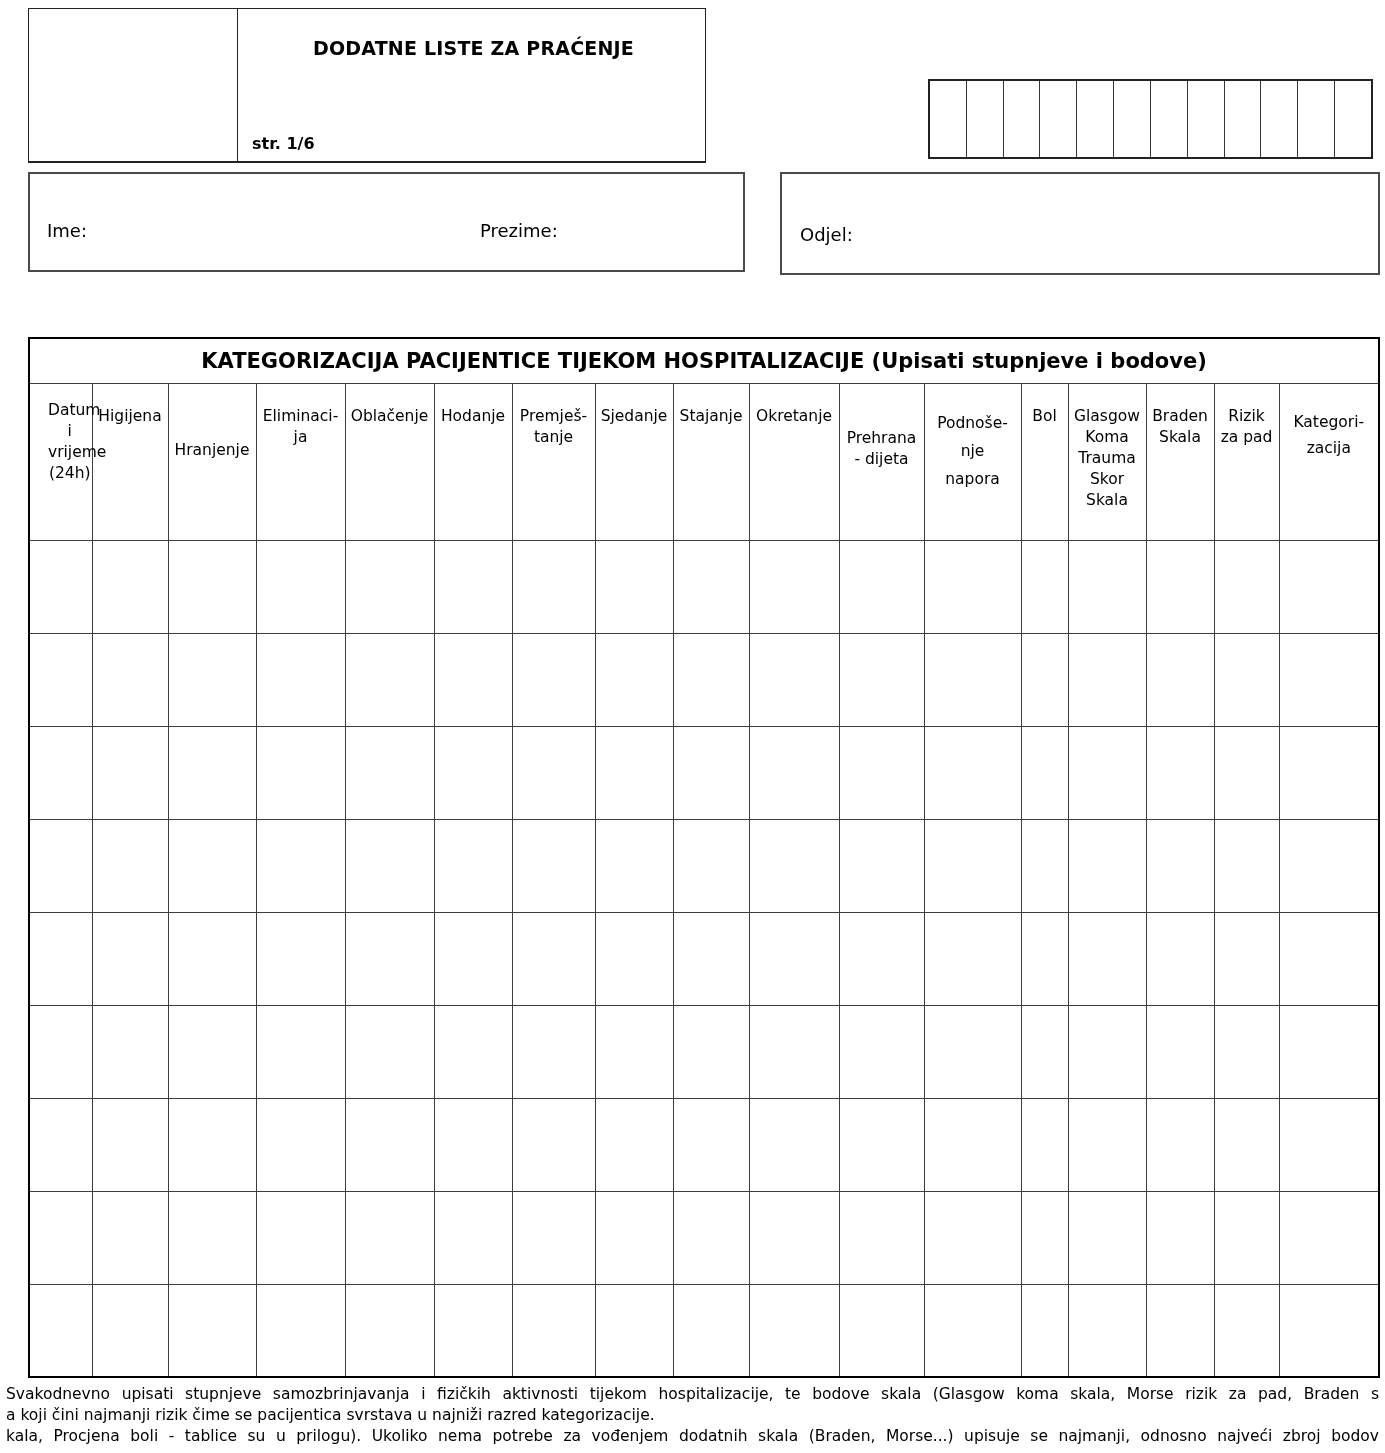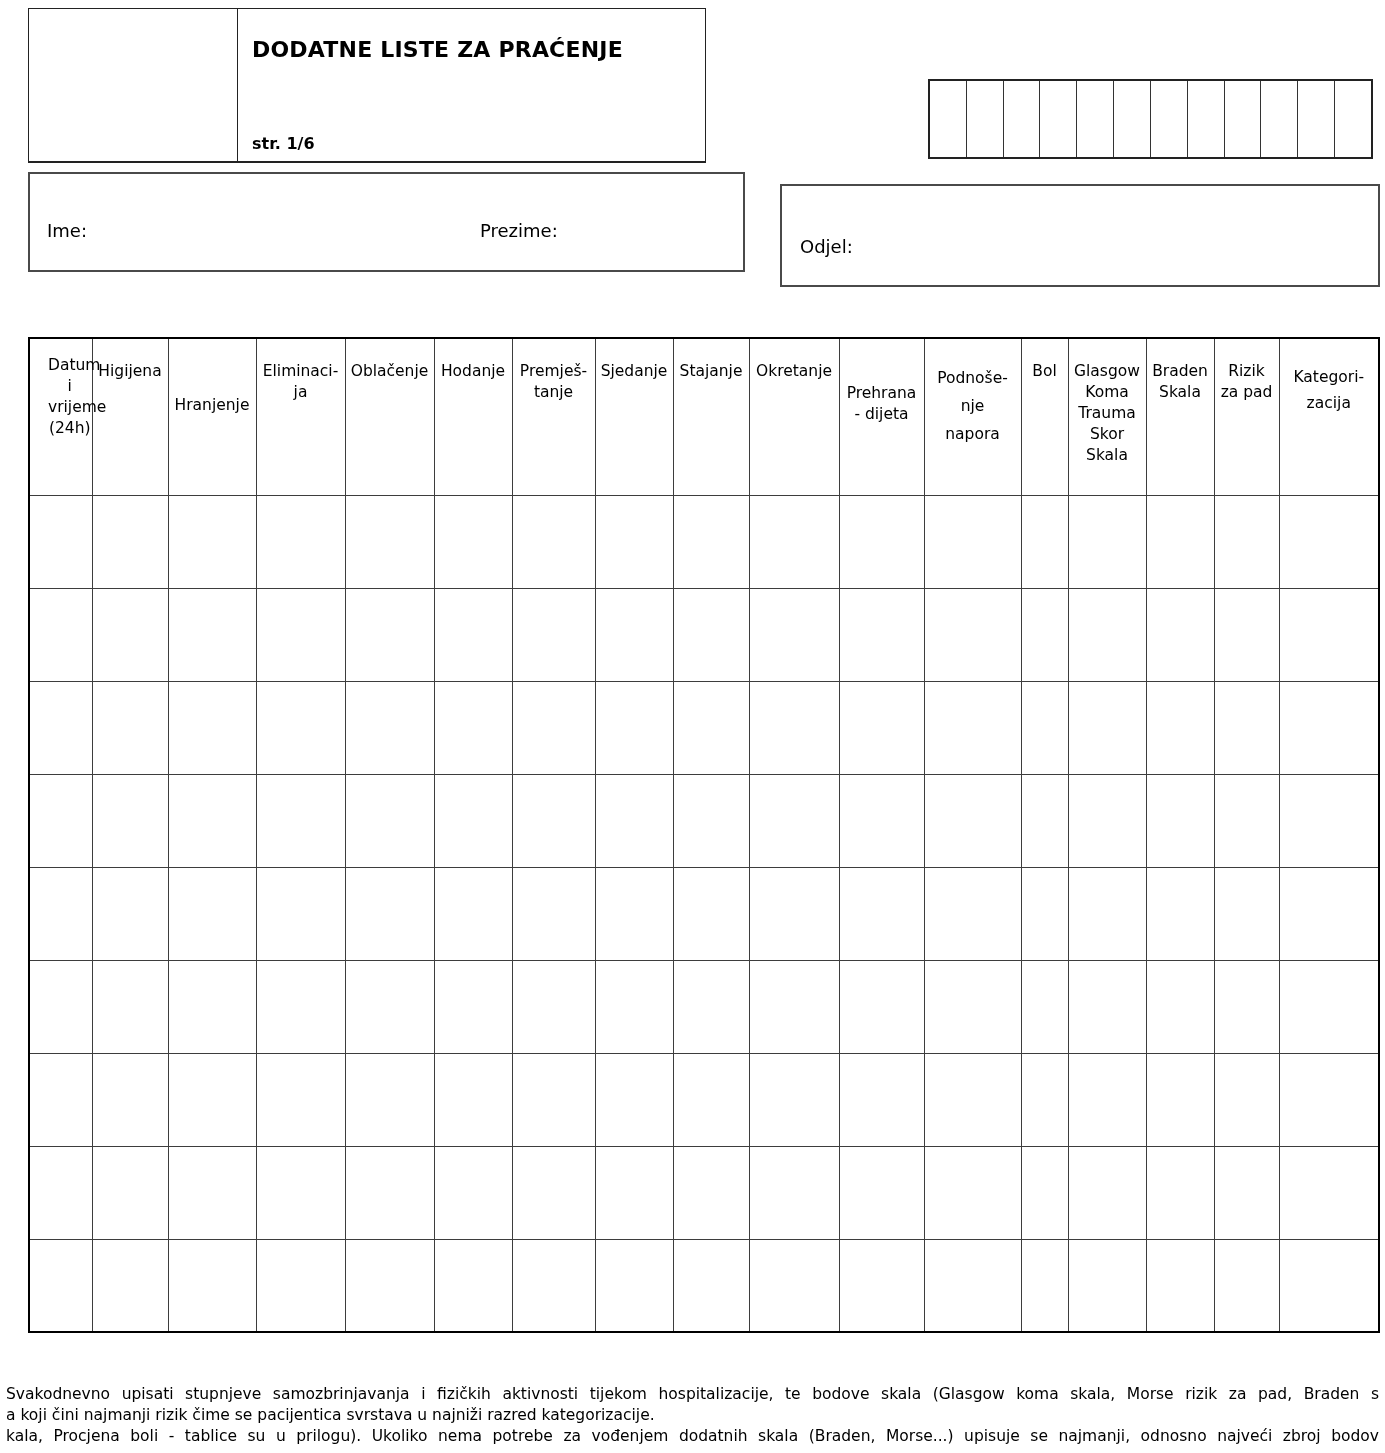--- a/index.html
+++ b/index.html
@@ -5,33 +5,33 @@
   html,body{margin:0;padding:0;background:#fff;}
   .page{
     position:relative;width:1385px;height:1453px;background:#ffffff;
     font-family:"DejaVu Sans","Liberation Sans",sans-serif;color:#000;overflow:hidden;
   }
   
   .topbox{position:absolute;left:28px;top:8px;width:678px;height:155px;
     border:1px solid #222;border-bottom-width:2px;display:flex;box-sizing:border-box;}
   .topbox-left{width:209px;border-right:1px solid #222;box-sizing:border-box;}
   .topbox-right{position:relative;flex:1;padding:28px 10px 8px 14px;box-sizing:border-box;}
-  .doc-title{font-weight:bold;font-size:22px;letter-spacing:.2px;}
+  .doc-title{font-weight:bold;font-size:19px;letter-spacing:.2px;text-align:center;}
   .page-num{position:absolute;left:14px;bottom:8px;font-weight:bold;font-size:16px;}
   
   .maticni-label{position:absolute;left:690px;top:82px;width:216px;text-align:right;
     font-size:18px;line-height:28px;}
   .maticni-cells{position:absolute;left:928px;top:79px;width:445px;height:80px;
     border:2px solid #222;display:flex;box-sizing:border-box;}
   .mcell{flex:1;border-right:1px solid #333;}
   .mcell:last-child{border-right:none;}
   
   .name-box{position:absolute;left:28px;top:172px;width:717px;height:100px;
     border:2px solid #4a4a4a;box-sizing:border-box;}
-  .odjel-box{position:absolute;left:780px;top:184px;width:600px;height:103px;
+  .odjel-box{position:absolute;left:780px;top:172px;width:600px;height:103px;
     border:2px solid #4a4a4a;box-sizing:border-box;}
   .lbl{position:absolute;font-size:18px;}
   .lbl-ime{left:17px;top:46px;}
   .lbl-prezime{left:450px;top:46px;}
   .lbl-odjel{left:18px;top:50px;}
   
   .main-table{position:absolute;left:28px;top:337px;width:1350px;
     border-collapse:collapse;table-layout:fixed;border:2px solid #000;}
   .main-table th,.main-table td{border:1px solid #3d3d3d;padding:0;box-sizing:border-box;background:#fff;}
   .tbl-title{height:45px;font-size:21px;font-weight:bold;text-align:center;vertical-align:middle;}
@@ -115,20 +115,23 @@
         <col>
         <col>
         <col>
         <col>
         <col>
         <col>
         <col>
         <col>
       </colgroup>
     <thead>
+      <tr>
+        <th class="tbl-title" id="tbl-title" colspan="17">KATEGORIZACIJA PACIJENTICE TIJEKOM HOSPITALIZACIJE (Upisati stupnjeve i bodove)</th>
+      </tr>
       <tr class="header-row" id="header-row">
           <th>Datum
 i
 vrijeme
 (24h)</th>
           <th>Higijena</th>
           <th>Hranjenje</th>
           <th>Eliminaci-
 ja</th>
           <th>Oblačenje</th>

